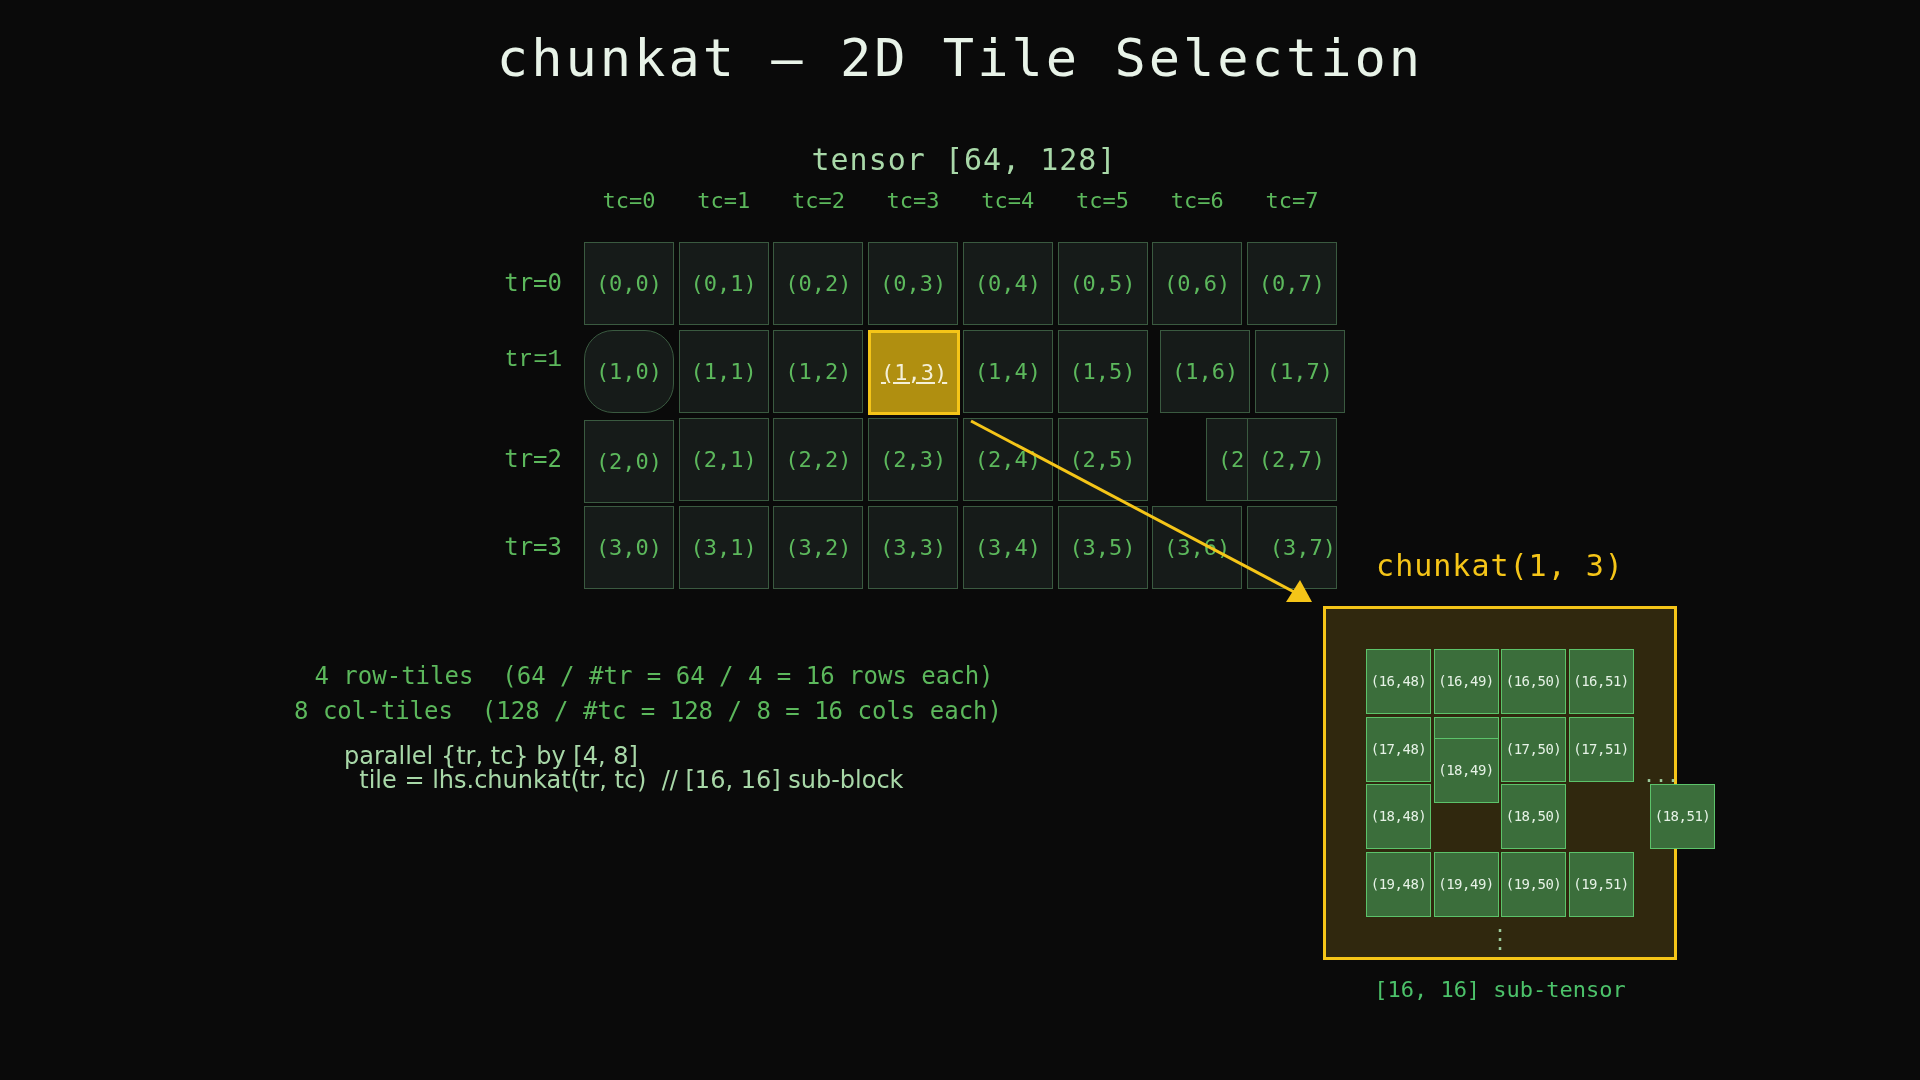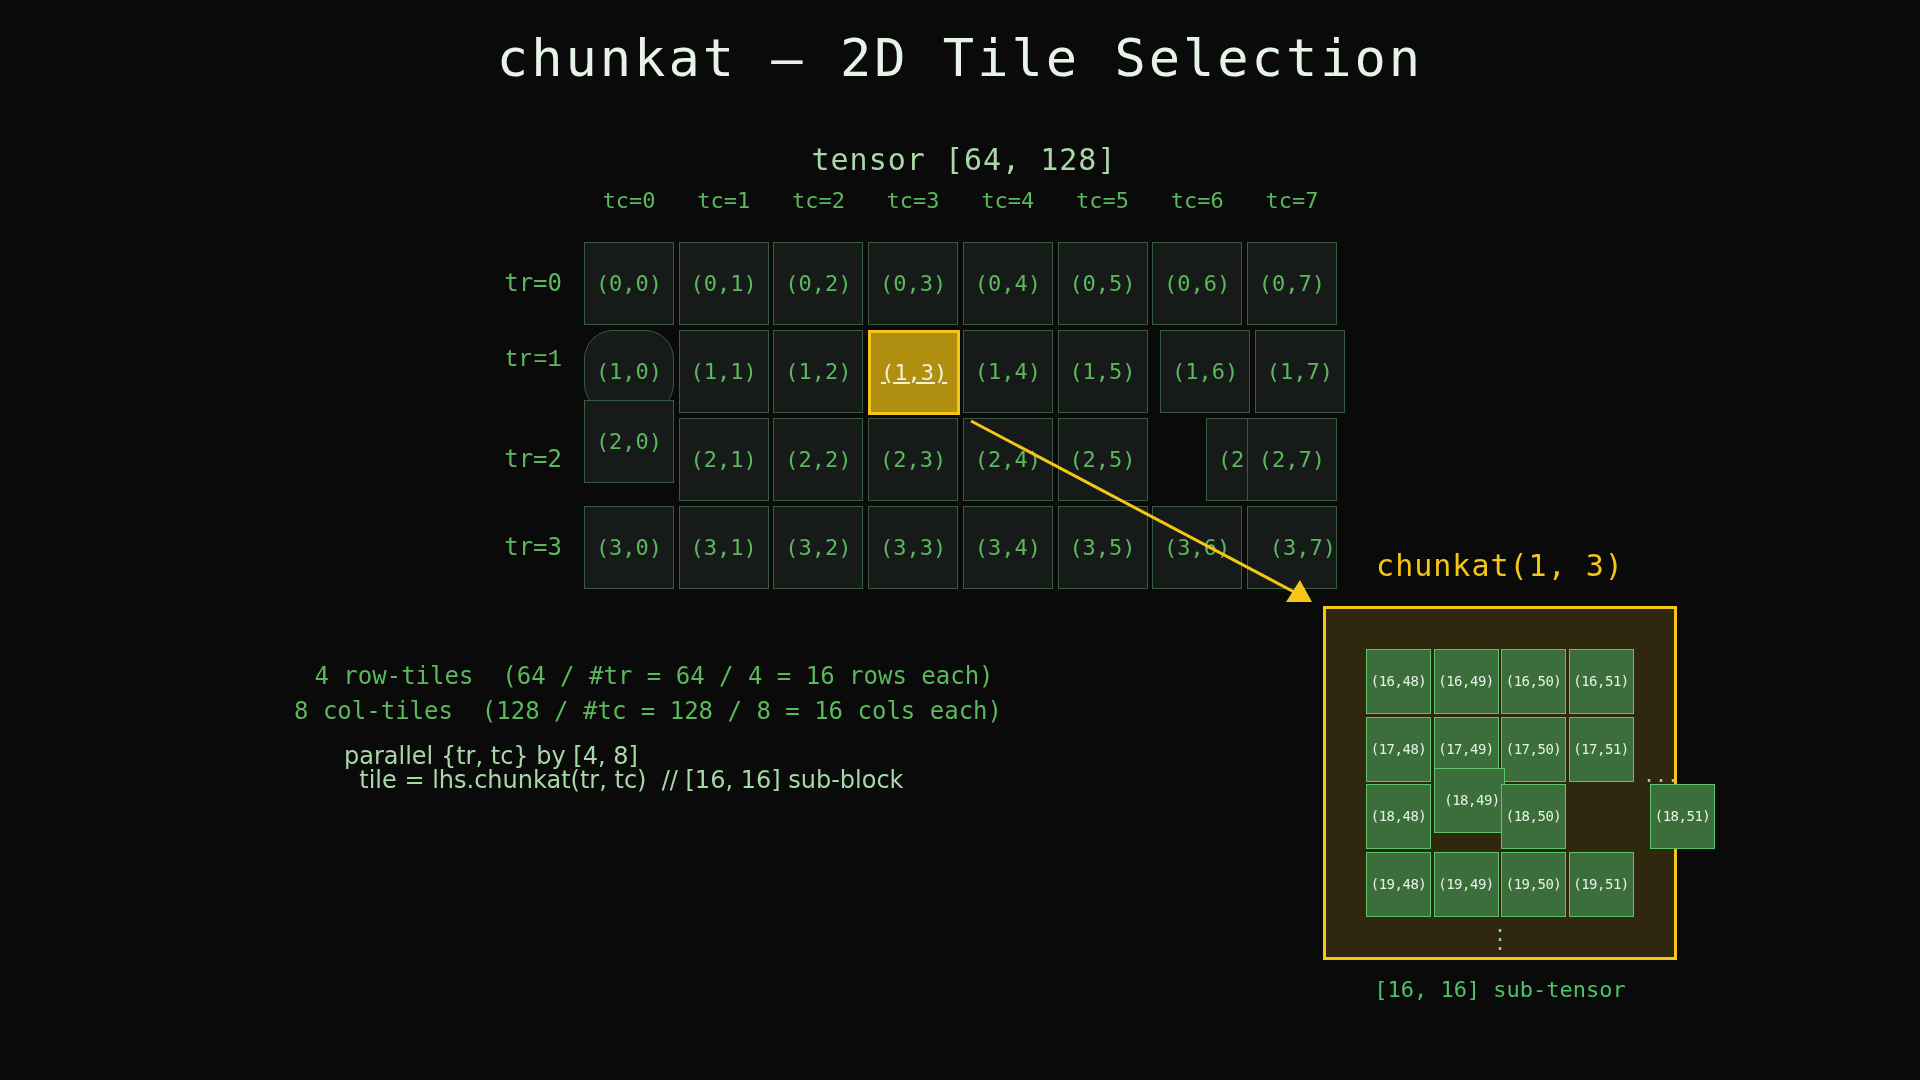--- a/index.html
+++ b/index.html
@@ -88,21 +88,21 @@
     <div class="abs cell" style="left: 1152.2px; top: 242px;">(0,6)</div>
     <div class="abs cell" style="left: 1246.9px; top: 242px;">(0,7)</div>
     <div class="abs cell" style="left: 584px; top: 330px; border-radius: 29px;">(1,0)</div>
     <div class="abs cell" style="left: 678.7px; top: 330px;">(1,1)</div>
     <div class="abs cell" style="left: 773.4px; top: 330px;">(1,2)</div>
     <div class="abs cell sel" style="left: 868.1px; top: 330px; text-decoration: underline;">(1,3)</div>
     <div class="abs cell" style="left: 962.8px; top: 330px;">(1,4)</div>
     <div class="abs cell" style="left: 1057.5px; top: 330px;">(1,5)</div>
     <div class="abs cell" style="left: 1152.2px; top: 330px; margin-left: 8px;">(1,6)</div>
     <div class="abs cell" style="left: 1246.9px; top: 330px; margin-left: 8px;">(1,7)</div>
-    <div class="abs cell" style="left: 584px; top: 400px;">(2,0)</div>
+    <div class="abs cell" style="left: 584px; top: 420px;">(2,0)</div>
     <div class="abs cell" style="left: 678.7px; top: 418px;">(2,1)</div>
     <div class="abs cell" style="left: 773.4px; top: 418px;">(2,2)</div>
     <div class="abs cell" style="left: 868.1px; top: 418px;">(2,3)</div>
     <div class="abs cell" style="left: 962.8px; top: 418px;">(2,4)</div>
     <div class="abs cell" style="left: 1057.5px; top: 418px;">(2,5)</div>
     <div class="abs cell" style="left: 1206px; top: 418px;">(2,6)</div>
     <div class="abs cell" style="left: 1246.9px; top: 418px;">(2,7)</div>
     <div class="abs cell" style="left: 584px; top: 506px;">(3,0)</div>
     <div class="abs cell" style="left: 678.7px; top: 506px;">(3,1)</div>
     <div class="abs cell" style="left: 773.4px; top: 506px;">(3,2)</div>
@@ -123,21 +123,21 @@
 <div id="sub-grid">
     <div class="abs sub-cell" style="left: 1366px; top: 649px;">(16,48)</div>
     <div class="abs sub-cell" style="left: 1433.5px; top: 649px;">(16,49)</div>
     <div class="abs sub-cell" style="left: 1501px; top: 649px;">(16,50)</div>
     <div class="abs sub-cell" style="left: 1568.5px; top: 649px;">(16,51)</div>
     <div class="abs sub-cell" style="left: 1366px; top: 716.5px;">(17,48)</div>
     <div class="abs sub-cell" style="left: 1433.5px; top: 716.5px;">(17,49)</div>
     <div class="abs sub-cell" style="left: 1501px; top: 716.5px;">(17,50)</div>
     <div class="abs sub-cell" style="left: 1568.5px; top: 716.5px;">(17,51)</div>
     <div class="abs sub-cell" style="left: 1366px; top: 784px;">(18,48)</div>
-    <div class="abs sub-cell" style="left: 1433.5px; top: 768px; padding-left: 6px;">(18,49)</div>
+    <div class="abs sub-cell" style="left: 1433.5px; top: 738px;">(18,49)</div>
     <div class="abs sub-cell" style="left: 1501px; top: 784px;">(18,50)</div>
     <div class="abs sub-cell" style="left: 1650px; top: 784px; text-align: center;">(18,51)</div>
     <div class="abs sub-cell" style="left: 1366px; top: 851.5px;">(19,48)</div>
     <div class="abs sub-cell" style="left: 1433.5px; top: 851.5px;">(19,49)</div>
     <div class="abs sub-cell" style="left: 1501px; top: 851.5px;">(19,50)</div>
     <div class="abs sub-cell" style="left: 1568.5px; top: 851.5px;">(19,51)</div>
   </div>
 <div class="abs dots-h" style="left:1643px;top:768px;">···</div>
 <div class="abs dots-v" style="left:1490px;top:926px;">·<br>·<br>·</div>
 <div id="sub-caption" class="abs">[16, 16] sub-tensor</div>

